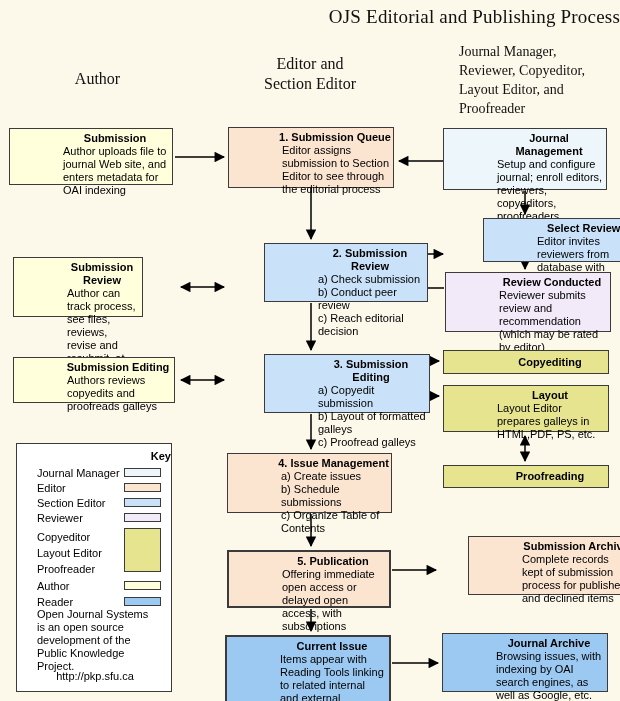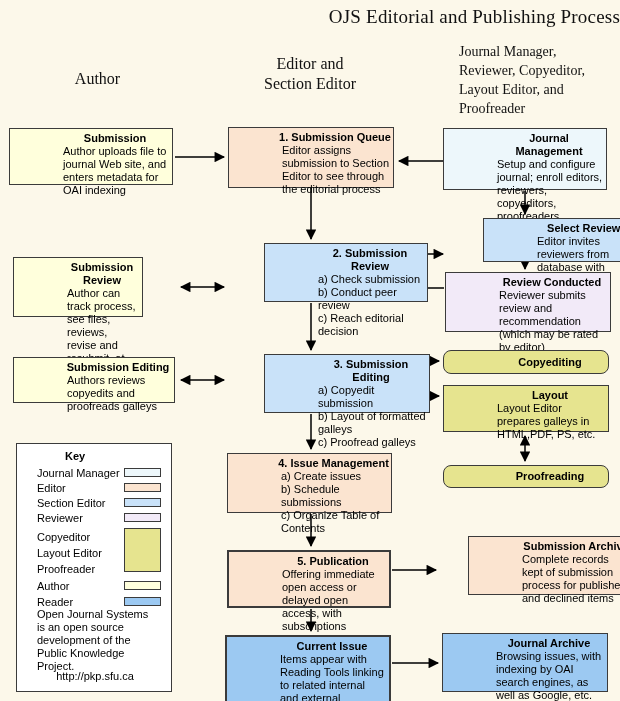--- a/index.html
+++ b/index.html
@@ -12,21 +12,21 @@
   .col-author{left:45px;top:70px;width:105px;text-align:center;font-size:16px;}
   .col-editor{left:230px;top:54px;width:160px;text-align:center;font-size:16px;line-height:20px;}
   .col-roles{left:459px;top:42px;width:158px;text-align:left;font-size:14px;line-height:19px;}
 
   svg.arrows{position:absolute;left:0;top:0;z-index:1;}
   svg.arrows line{stroke:#000;stroke-width:1.5;}
 
   .box{position:absolute;border:1px solid #3b3b3b;box-sizing:border-box;z-index:2;font-size:11px;color:#000;padding-left:48px;}
   .bt{font-weight:bold;text-align:center;margin:3px 2px 0 2px;line-height:13px;}
   .bb{padding:0 3px 2px 5px;line-height:13px;white-space:pre-line;text-align:left;}
-  .center-title{display:flex;align-items:center;justify-content:center;border-radius:8px;}
+  .center-title{display:flex;align-items:center;justify-content:center;}
   .center-title .bt{margin:0;}
 
   .author-c{background:#FFFFDC;}
   .editor-c{background:#FBE4D0;}
   .secteditor-c{background:#C9E2F9;margin-left:36px;}
   .jm-c{background:#EDF7FB;}
   .reviewer-c{background:#F2EAF8;}
   .khaki-c{background:#E6E48F;}
   .reader-c{background:#9CC9F2;}
   .thick{border-width:2px;}
@@ -45,21 +45,21 @@
   #b-layout{left:443px;top:385px;width:166px;height:47px;}
   #b-proofreading{left:443px;top:465px;width:166px;height:23px;}
   #b-issue{left:227px;top:453px;width:165px;height:60px;}
   #b-publication{left:227px;top:550px;width:164px;height:58px;}
   #b-subarchive{left:440px;top:536px;width:168px;height:59px;margin-left:28px;}
   #b-current{left:225px;top:635px;width:166px;height:68px;}
   #b-jarchive{left:442px;top:633px;width:166px;height:59px;}
 
   
   #b-key{left:16px;top:443px;width:156px;height:249px;background:#fff;border-color:#3b3b3b;}
-  .key-title{font-weight:bold;text-align:left;margin-top:6px;font-size:11px;}
+  .key-title{font-weight:bold;text-align:right;margin-top:6px;font-size:11px;}
   .krow{position:absolute;left:0;width:156px;height:15px;}
   .krow .klabel{position:absolute;left:20px;top:0;font-size:11px;line-height:14px;}
   .kswatch{position:absolute;left:107px;top:2px;width:37px;height:9px;border:1px solid #3b3b3b;box-sizing:border-box;}
   .kswatch-big{position:absolute;left:107px;top:84px;width:37px;height:44px;border:1px solid #3b3b3b;box-sizing:border-box;background:#E6E48F;}
   .key-note{position:absolute;left:20px;top:164px;width:122px;font-size:11px;line-height:13px;}
   .key-url{position:absolute;left:0;top:226px;width:156px;text-align:center;font-size:11px;}
 </style>
 </head>
 <body>
 

